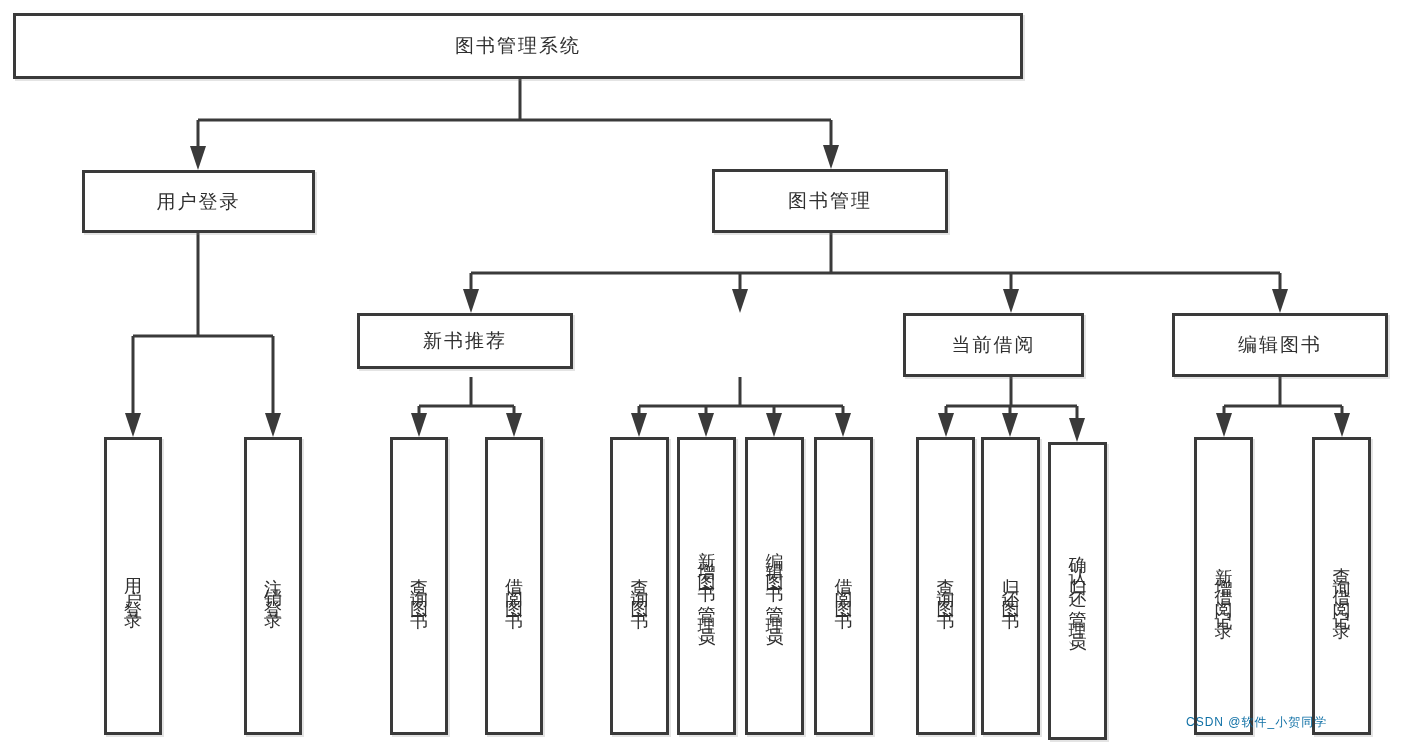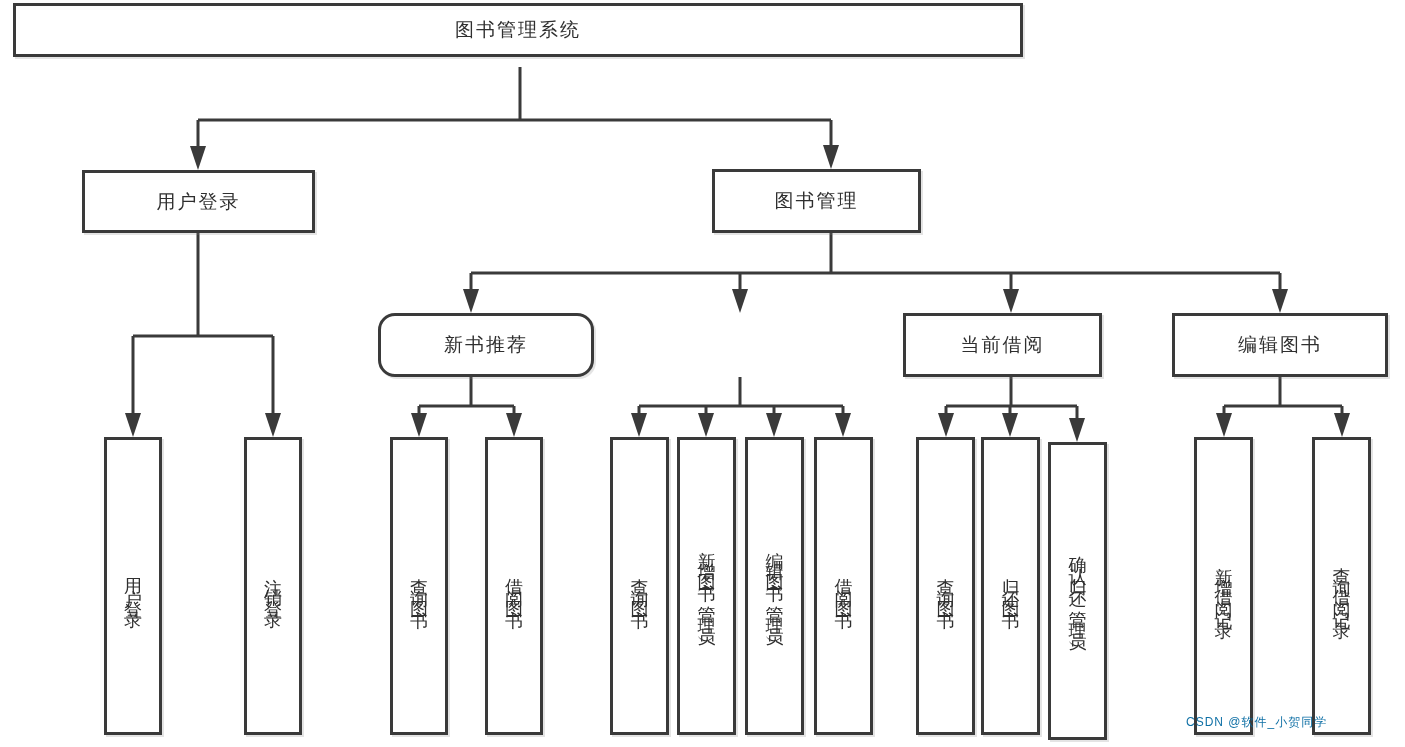--- a/index.html
+++ b/index.html
@@ -86,27 +86,27 @@
       <polygon points="766,413 782,413 774,437"></polygon>
       <polygon points="835,413 851,413 843,437"></polygon>
       <polygon points="938,413 954,413 946,437"></polygon>
       <polygon points="1002,413 1018,413 1010,437"></polygon>
       <polygon points="1069,418 1085,418 1077,442"></polygon>
       <polygon points="1216,413 1232,413 1224,437"></polygon>
       <polygon points="1334,413 1350,413 1342,437"></polygon>
     </g>
   </svg>
 
-  <div class="node" style="left:13px; top:3px; width:1010px; height:54px;">图书管理系统</div>
+  <div class="node" style="left:13px; top:13px; width:1010px; height:66px;">图书管理系统</div>
 
   <div class="node" style="left:82px; top:170px; width:233px; height:63px;">用户登录</div>
-  <div class="node" style="left:712px; top:169px; width:209px; height:64px;text-align:right;">图书管理</div>
+  <div class="node" style="left:712px; top:169px; width:236px; height:64px;text-align:right;">图书管理</div>
 
-  <div class="node" style="left:378px; top:313px; width:216px; height:64px;border-radius:17px;">新书推荐</div>
-  <div class="node" style="left:903px; top:313px; width:199px; height:64px;">当前借阅</div>
+  <div class="node" style="left:357px; top:313px; width:216px; height:56px;">新书推荐</div>
+  <div class="node" style="left:903px; top:313px; width:181px; height:64px;">当前借阅</div>
   <div class="node" style="left:1172px; top:313px; width:216px; height:64px;">编辑图书</div>
 
   <div class="node vert" style="left:104px; top:437px; width:58px; height:298px;">用户登录</div>
   <div class="node vert" style="left:244px; top:437px; width:58px; height:298px;">注销登录</div>
 
   <div class="node vert" style="left:390px; top:437px; width:58px; height:298px;">查询图书</div>
   <div class="node vert" style="left:485px; top:437px; width:58px; height:298px;">借阅图书</div>
 
   <div class="node vert" style="left:610px; top:437px; width:59px; height:298px;">查询图书</div>
   <div class="node vert" style="left:677px; top:437px; width:59px; height:298px;">新增图书（管理员）</div>

